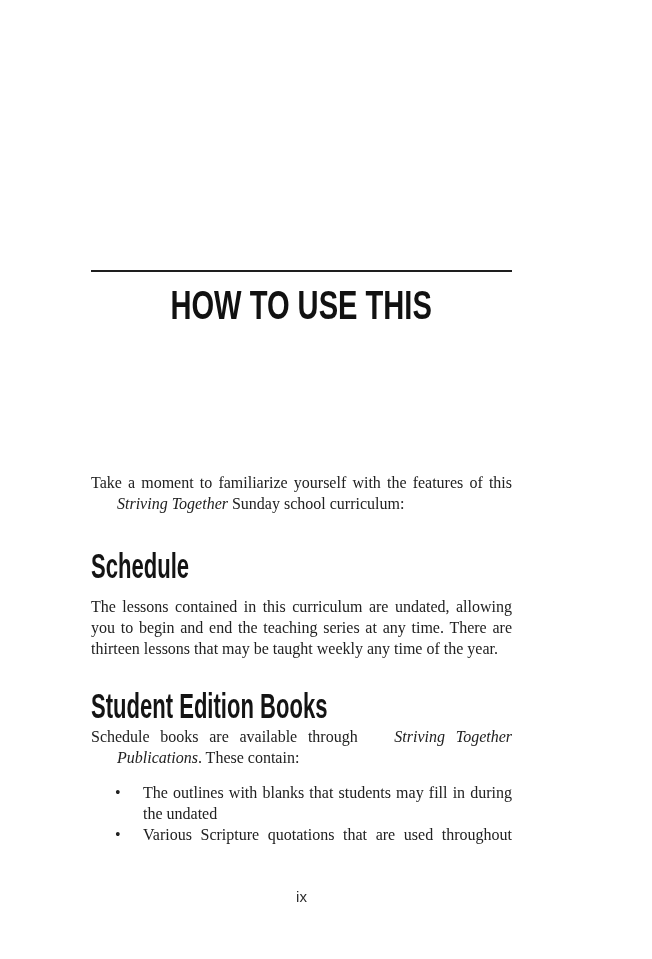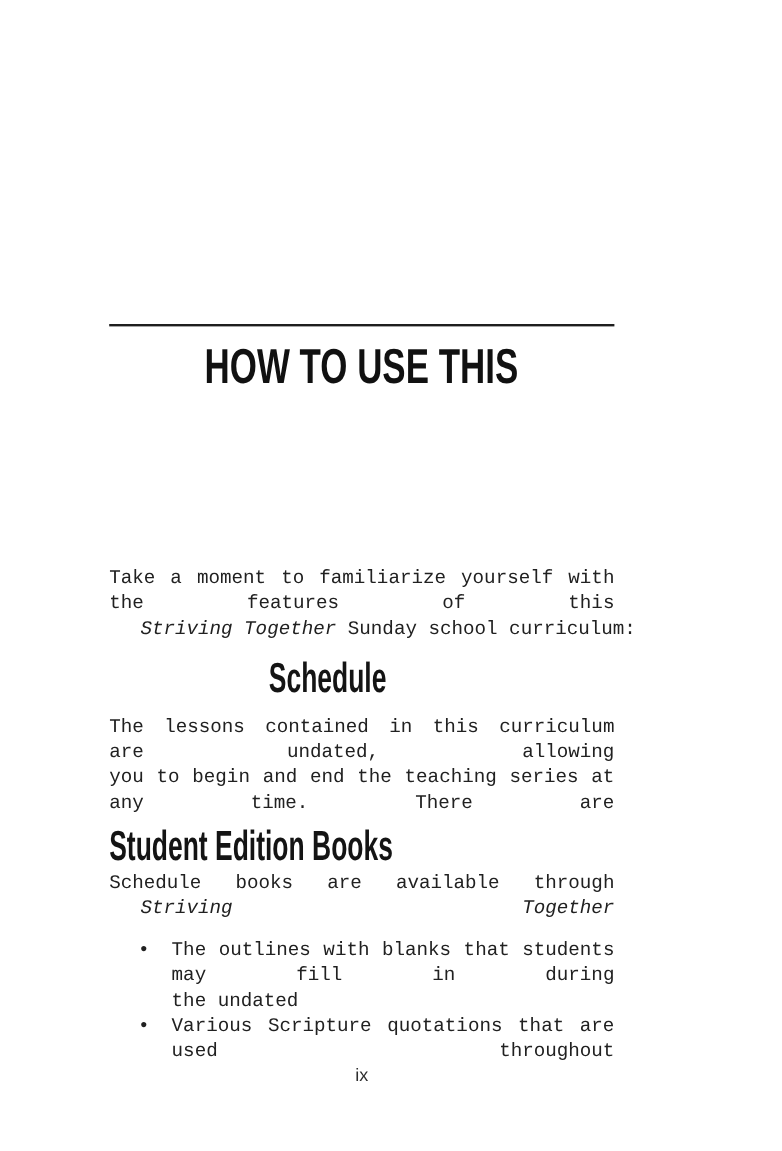--- a/index.html
+++ b/index.html
@@ -39,21 +39,21 @@
     letter-spacing: 0px;
   }
   .chapter-title .t-line { white-space: nowrap; }
   .chapter-title .cond {
     display: inline-block;
     transform: scaleX(0.71);
     transform-origin: center center;
   }
   
   .body {
-    font-family: Liberation Mono, monospace;
+    font-family: Liberation Serif, serif;
     font-size: 16px;
     line-height: 21px;
     color: #212121;
   }
   .ln { white-space: nowrap; }
   .ln.jl {
     white-space: normal;
     text-align: justify;
     text-align-last: justify;
   }
@@ -69,21 +69,21 @@
     font-size: 35px;
     line-height: 35px;
     color: #141414;
     white-space: nowrap;
   }
   .sec-heading .cond-h {
     display: inline-block;
     transform: scaleX(0.63);
     transform-origin: left center;
   }
-  .h-schedule { top: 548px; text-align: center; }
+  .h-schedule { top: 548px; }
   .h-student  { top: 688px; }
   
   .bullets {
     top: 782px;
     margin: 0;
     padding: 0;
     list-style: none;
   }
   .bullets li {
     position: relative;
@@ -119,26 +119,28 @@
   <div class="col body intro">
     <div class="ln jl">Take a moment to familiarize yourself with the features of this</div>
     <div class="ln"><span class="i">Striving Together</span><span> Sunday school curriculum:</span></div>
   </div>
 
   <h2 class="col sec-heading h-schedule"><span class="cond-h">Schedule</span></h2>
 
   <div class="col body p-schedule">
     <div class="ln jl">The lessons contained in this curriculum are undated, allowing</div>
     <div class="ln jl">you to begin and end the teaching series at any time. There are</div>
+    <div class="ln">thirteen lessons that may be taught weekly any time of the year.</div>
   </div>
 
   <h2 class="col sec-heading h-student"><span class="cond-h">Student Edition Books</span></h2>
 
   <div class="col body p-student">
     <div class="ln jl"><span>Schedule books are available through </span><span class="i">Striving Together</span></div>
+    <div class="ln"><span class="i">Publications</span><span>. These contain:</span></div>
   </div>
 
   <ul class="col body bullets">
     <li>
       <span class="marker">•</span>
       <div class="ln jl">The outlines with blanks that students may fill in during</div>
       <div class="ln">the undated</div>
     </li>
     <li>
       <span class="marker">•</span>

